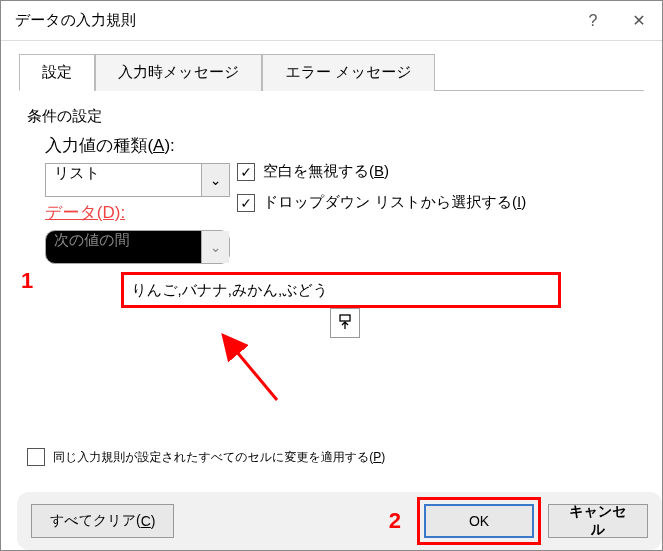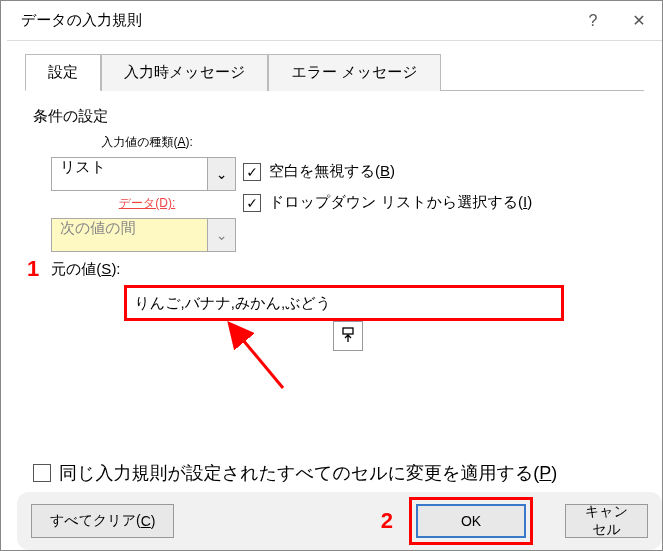--- a/index.html
+++ b/index.html
@@ -9,21 +9,20 @@
     font-size: 14px;
     background: #fff;
     color: #000;
   }
   .window {
     width: 663px;
     height: 551px;
     border: 1px solid #888;
     background: #fff;
     position: relative;
-    padding-left: 6px;
   }
   .titlebar {
     height: 40px;
     display: flex;
     align-items: center;
     padding: 0 0 0 14px;
     border-bottom: 1px solid #ddd;
   }
   .titlebar .title {
     flex: 1;
@@ -71,35 +70,35 @@
   }
   .col-left {
     width: 210px;
   }
   .col-right {
     flex: 1;
     padding-top: 26px;
   }
   .field-label {
     margin: 4px 0 6px 18px;
-    font-size: 12px;
-    text-align: center;
+    font-size: 17px;
   }
   .field-label .ul { text-decoration: underline; }
   .select-wrap {
     margin-left: 18px;
     display: flex;
     width: 185px;
     height: 34px;
     border: 1px solid #aaa;
     background: #fff;
   }
   .select-wrap.disabled {
-    background: #fef9c3;
+    background: #000000;
     color: #888;
+    border-radius: 10px;
   }
   .select-wrap .sel-text {
     flex: 1;
     padding: 0 8px;
     font-size: 15px;
   }
   .select-wrap .sel-btn {
     width: 28px;
     height: 100%;
     border-left: 1px solid #aaa;
@@ -168,21 +167,21 @@
   .arrow-svg {
     position: absolute;
     left: 190px;
     top: 58px;
     pointer-events: none;
   }
   .apply-row {
     display: flex;
     align-items: center;
     margin: 110px 0 0 0;
-    font-size: 18px;
+    font-size: 12px;
   }
   .footer {
     position: absolute;
     bottom: 0;
     left: 16px;
     right: 0;
     height: 58px;
     background: #f1f1f1;
     display: flex;
     align-items: center;
@@ -267,23 +266,20 @@
         </div>
         <div class="chk-row">
           <div class="chk">✓</div>
           <span><span>ドロップダウン リストから選択する(</span><span class="ul">I</span><span>)</span></span>
         </div>
       </div>
     </div>
 
     <div class="source-block">
       <div class="annot-num" style="left:-6px; top:-4px;">1</div>
-      <div class="source-label">
-        <span>元の値(</span><span class="ul">S</span><span>):</span>
-      </div>
       <div class="source-row">
         <input class="source-input" value="りんご,バナナ,みかん,ぶどう" style="">
         <div class="range-btn">
           <span>
             <svg width="14" height="16" viewBox="0 0 14 16">
                 <rect x="2" y="1" width="10" height="6" fill="none" stroke="#000" stroke-width="1.3"></rect>
                 <path d="M7 15 L7 8 M4 11 L7 8 L10 11" fill="none" stroke="#000" stroke-width="1.3"></path>
               </svg>
           </span>
         </div>
@@ -308,16 +304,16 @@
     <button class="btn">
       <span>すべてクリア(</span>
         <span class="ul">C</span>
         <span>)</span>
     </button>
     <div class="spacer"></div>
     <div class="annot-num" style="position:static; margin-right:2px;">2</div>
     <div class="ok-wrap">
       <button class="btn ok">OK</button>
     </div>
-    <button class="btn" style="margin-left:32px; width:83px;">キャンセル</button>
+    <button class="btn" style="margin-left:7px; width:100px;font-weight:bold;">キャンセル</button>
   </div>
 
 </div>
 
 </body></html>

